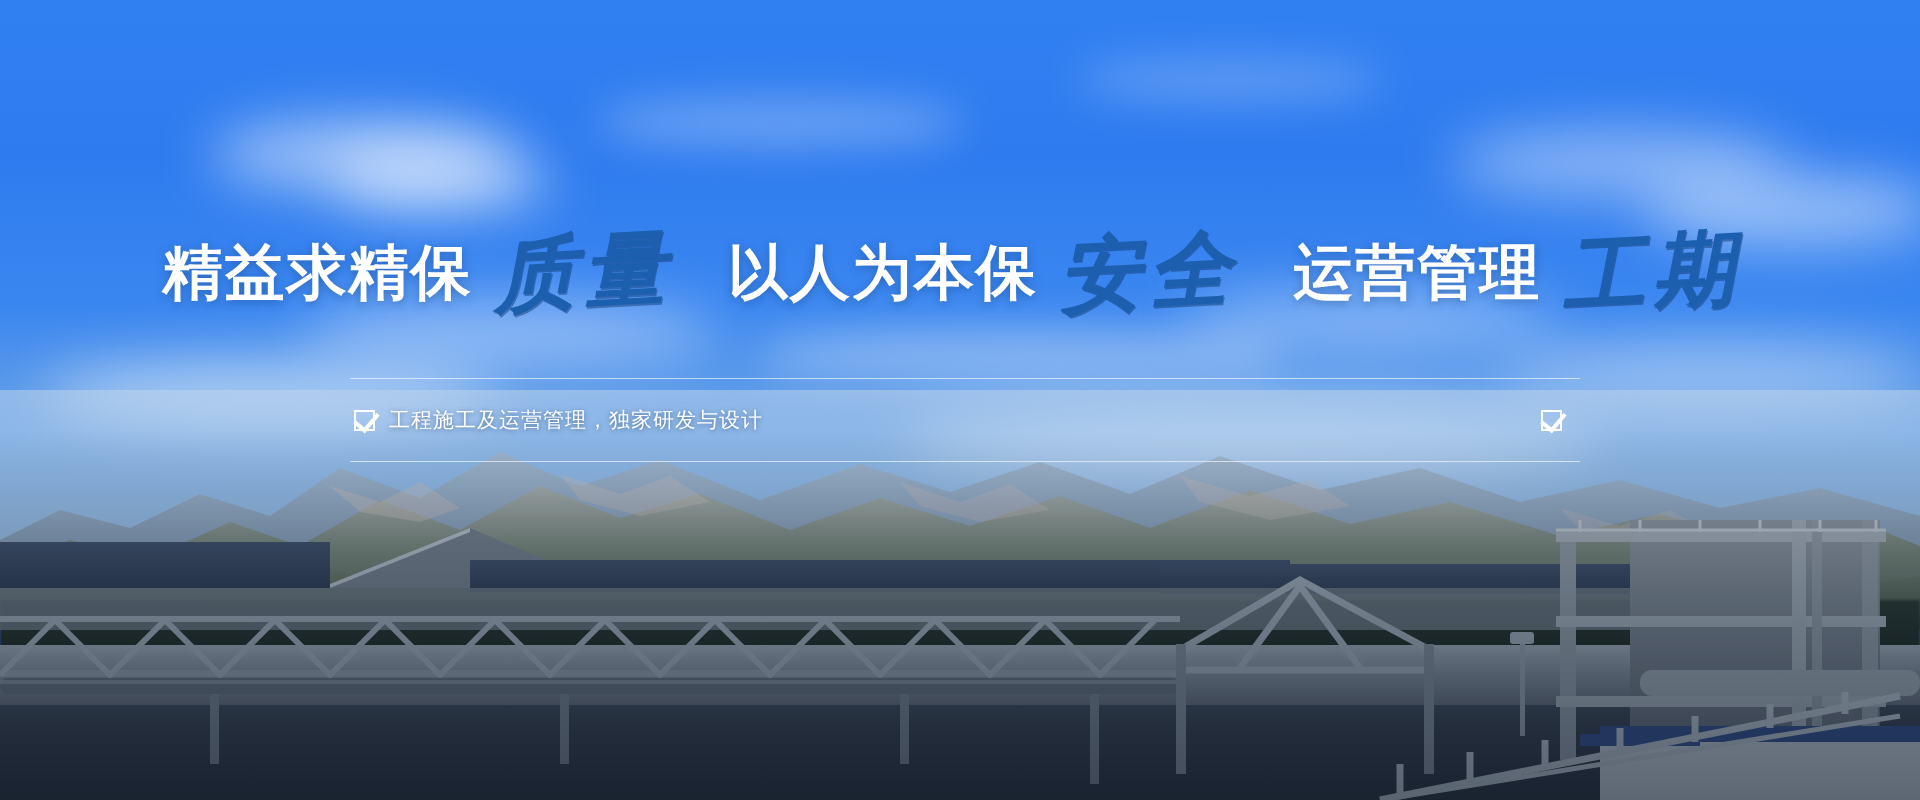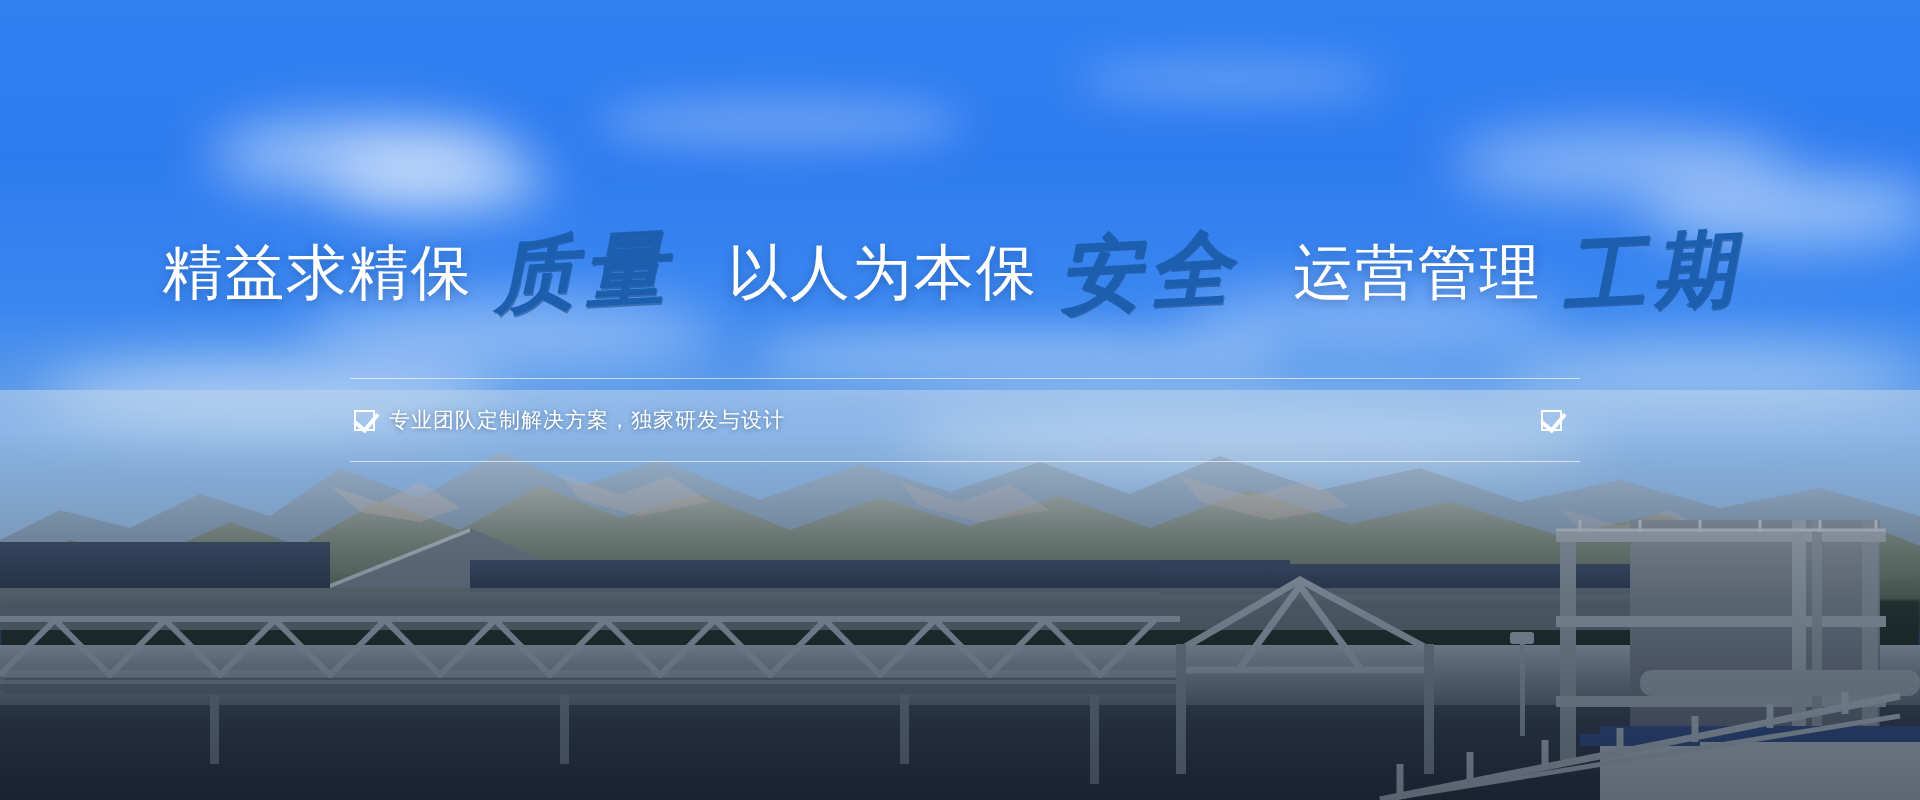--- a/index.html
+++ b/index.html
@@ -52,21 +52,21 @@
   
   .content{position:absolute;left:0;top:0;width:1920px;height:800px;}
 
   .headline{
     position:absolute;left:0;top:218px;width:1920px;
     text-align:center;white-space:nowrap;
     text-shadow:0 2px 10px rgba(18,45,90,.35);
   }
   .hl-white{
     display:inline-block;vertical-align:middle;
-    color:#ffffff;font-size:60px;font-weight:normal;letter-spacing:2px;
+    color:#ffffff;font-size:60px;font-weight:bold;letter-spacing:2px;
   }
   .hl-brush{
     display:inline-block;vertical-align:middle;
     color:#1C5FAE;
     font-family:"DejaVu Serif","Liberation Serif",serif;
     font-size:82px;font-weight:bold;font-style:italic;
     letter-spacing:8px;
     margin:0 16px;
     transform:rotate(-3deg);
     text-shadow:1px 2px 0 rgba(12,48,100,.45);
@@ -240,21 +240,21 @@
       <span class="hl-brush">安全</span>
       <span class="hl-gap"></span>
       <span class="hl-white">运营管理</span>
       <span class="hl-brush">工期</span>
     </div>
 
     <div class="subbar">
 
       <div class="feat">
         <span class="chk"></span>
-        <span class="feat-label">专业团队定制解决方案，独家研发与设计</span>
+        <span class="feat-label">工程施工及运营管理，独家研发与设计</span>
       </div>
 
 
       <div class="feat">
         <span class="chk"></span>
       </div>
 
     </div>
   </div>
 

